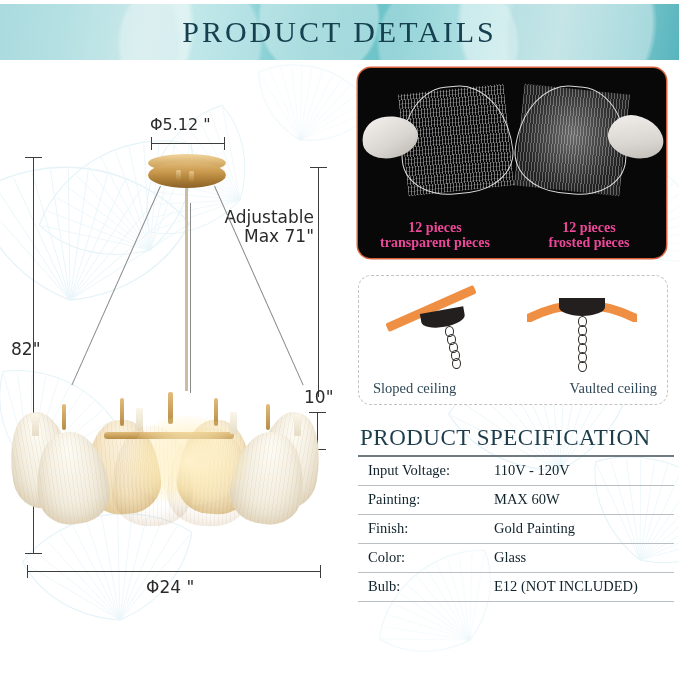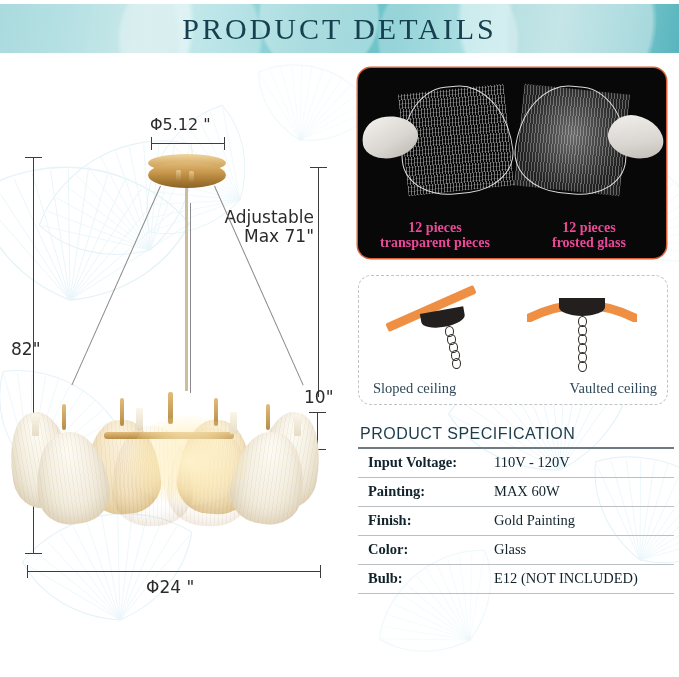--- a/index.html
+++ b/index.html
@@ -12,21 +12,21 @@
   }
 
   
   #bg-watermark{
     position:absolute;inset:0;
     z-index:0;pointer-events:none;
   }
 
   
   #banner{
-    position:absolute;left:0;top:4px;width:679px;height:49px;
+    position:absolute;left:0;top:4px;width:679px;height:56px;
     z-index:3;
     background:
       linear-gradient(100deg,#6fc5cc 0%,#86d2d6 10%,#b6e3e4 22%,#9cd9dd 33%,
                       #7ccace 46%,#6cc3c9 58%,#8ed4d8 70%,#b9e4e5 82%,
                       #8bd2d7 92%,#63bec6 100%);
     display:flex;align-items:center;justify-content:center;
     overflow:hidden;
   }
   #banner .grain{
     position:absolute;inset:0;
@@ -150,31 +150,31 @@
   .ceil-label{
     position:absolute;bottom:7px;color:#2f4858;text-align:center;
     font-family:"Liberation Serif", serif;font-size:14.5px;white-space:nowrap;
   }
   .ceil-bar{position:absolute;background:#ef8f43;border-radius:2px;}
   .ceil-mount{position:absolute;background:#231f1e;}
   .chainlink{position:absolute;width:7px;height:9px;border:1.6px solid #2a2623;border-radius:50%;}
 
   #spec{position:absolute;left:13px;top:372px;width:316px;}
   #spec-title{
-    font-family:Liberation Sans, sans-serif;font-size:16px;color:#1d3c4a;
+    font-family:Liberation Serif, serif;font-size:23px;color:#1d3c4a;
     letter-spacing:.5px;white-space:nowrap;padding-left:2px;
   }
   #spec-rule{height:1.6px;background:#6f7b80;margin-top:4px;}
   table{border-collapse:collapse;width:100%;margin-top:0px;}
   td{
     font-family:"Liberation Serif", serif;font-size:14.5px;color:#10222b;
     border-bottom:1px solid #b9bfc2;padding:5.5px 0 5.5px 0;
     white-space:nowrap;
   }
-  td.k{width:120px;padding-left:10px;font-weight:bold;}
+  td.k{width:120px;padding-left:10px;}
   td.v{padding-left:6px;}
 </style>
 </head>
 <body>
 
 <svg id="bg-watermark" viewBox="0 0 679 677" preserveAspectRatio="none">
   <defs>
     <g id="ginkgo">
       <path d="M0,0 C-42,-10 -74,-38 -86,-74 C-62,-96 -28,-106 0,-106 C28,-106 62,-96 86,-74 C74,-38 42,-10 0,0 Z" fill="none" stroke="#cfe9f2" stroke-width="1.1"></path>
       <g stroke="#d8eef6" stroke-width=".75">
@@ -312,21 +312,21 @@
       <div class="mesh"></div>
     </div>
     <div class="glove" style="left:250px;top:48px;width:56px;height:42px;transform:rotate(12deg);"></div>
 
     <div class="gl-caption" style="left:2px;">
       <div>12 pieces</div>
       <div class="l2">transparent pieces</div>
     </div>
     <div class="gl-caption" style="right:2px;">
       <div>12 pieces</div>
-      <div class="l2">frosted glass</div>
+      <div class="l2">frosted pieces</div>
     </div>
   </div>
 
   <div id="ceiling-panel">
 
     <div class="ceil-bar" style="left:24px;top:28px;width:96px;height:9px;transform:rotate(-24deg);"></div>
     <div class="ceil-mount" style="left:62px;top:34px;width:44px;height:17px;border-radius:0 0 50% 50%;transform:rotate(-10deg);"></div>
     <div class="chainlink" style="left:86px;top:50px;"></div>
     <div class="chainlink" style="left:88px;top:58px;"></div>
     <div class="chainlink" style="left:90px;top:66px;"></div>

